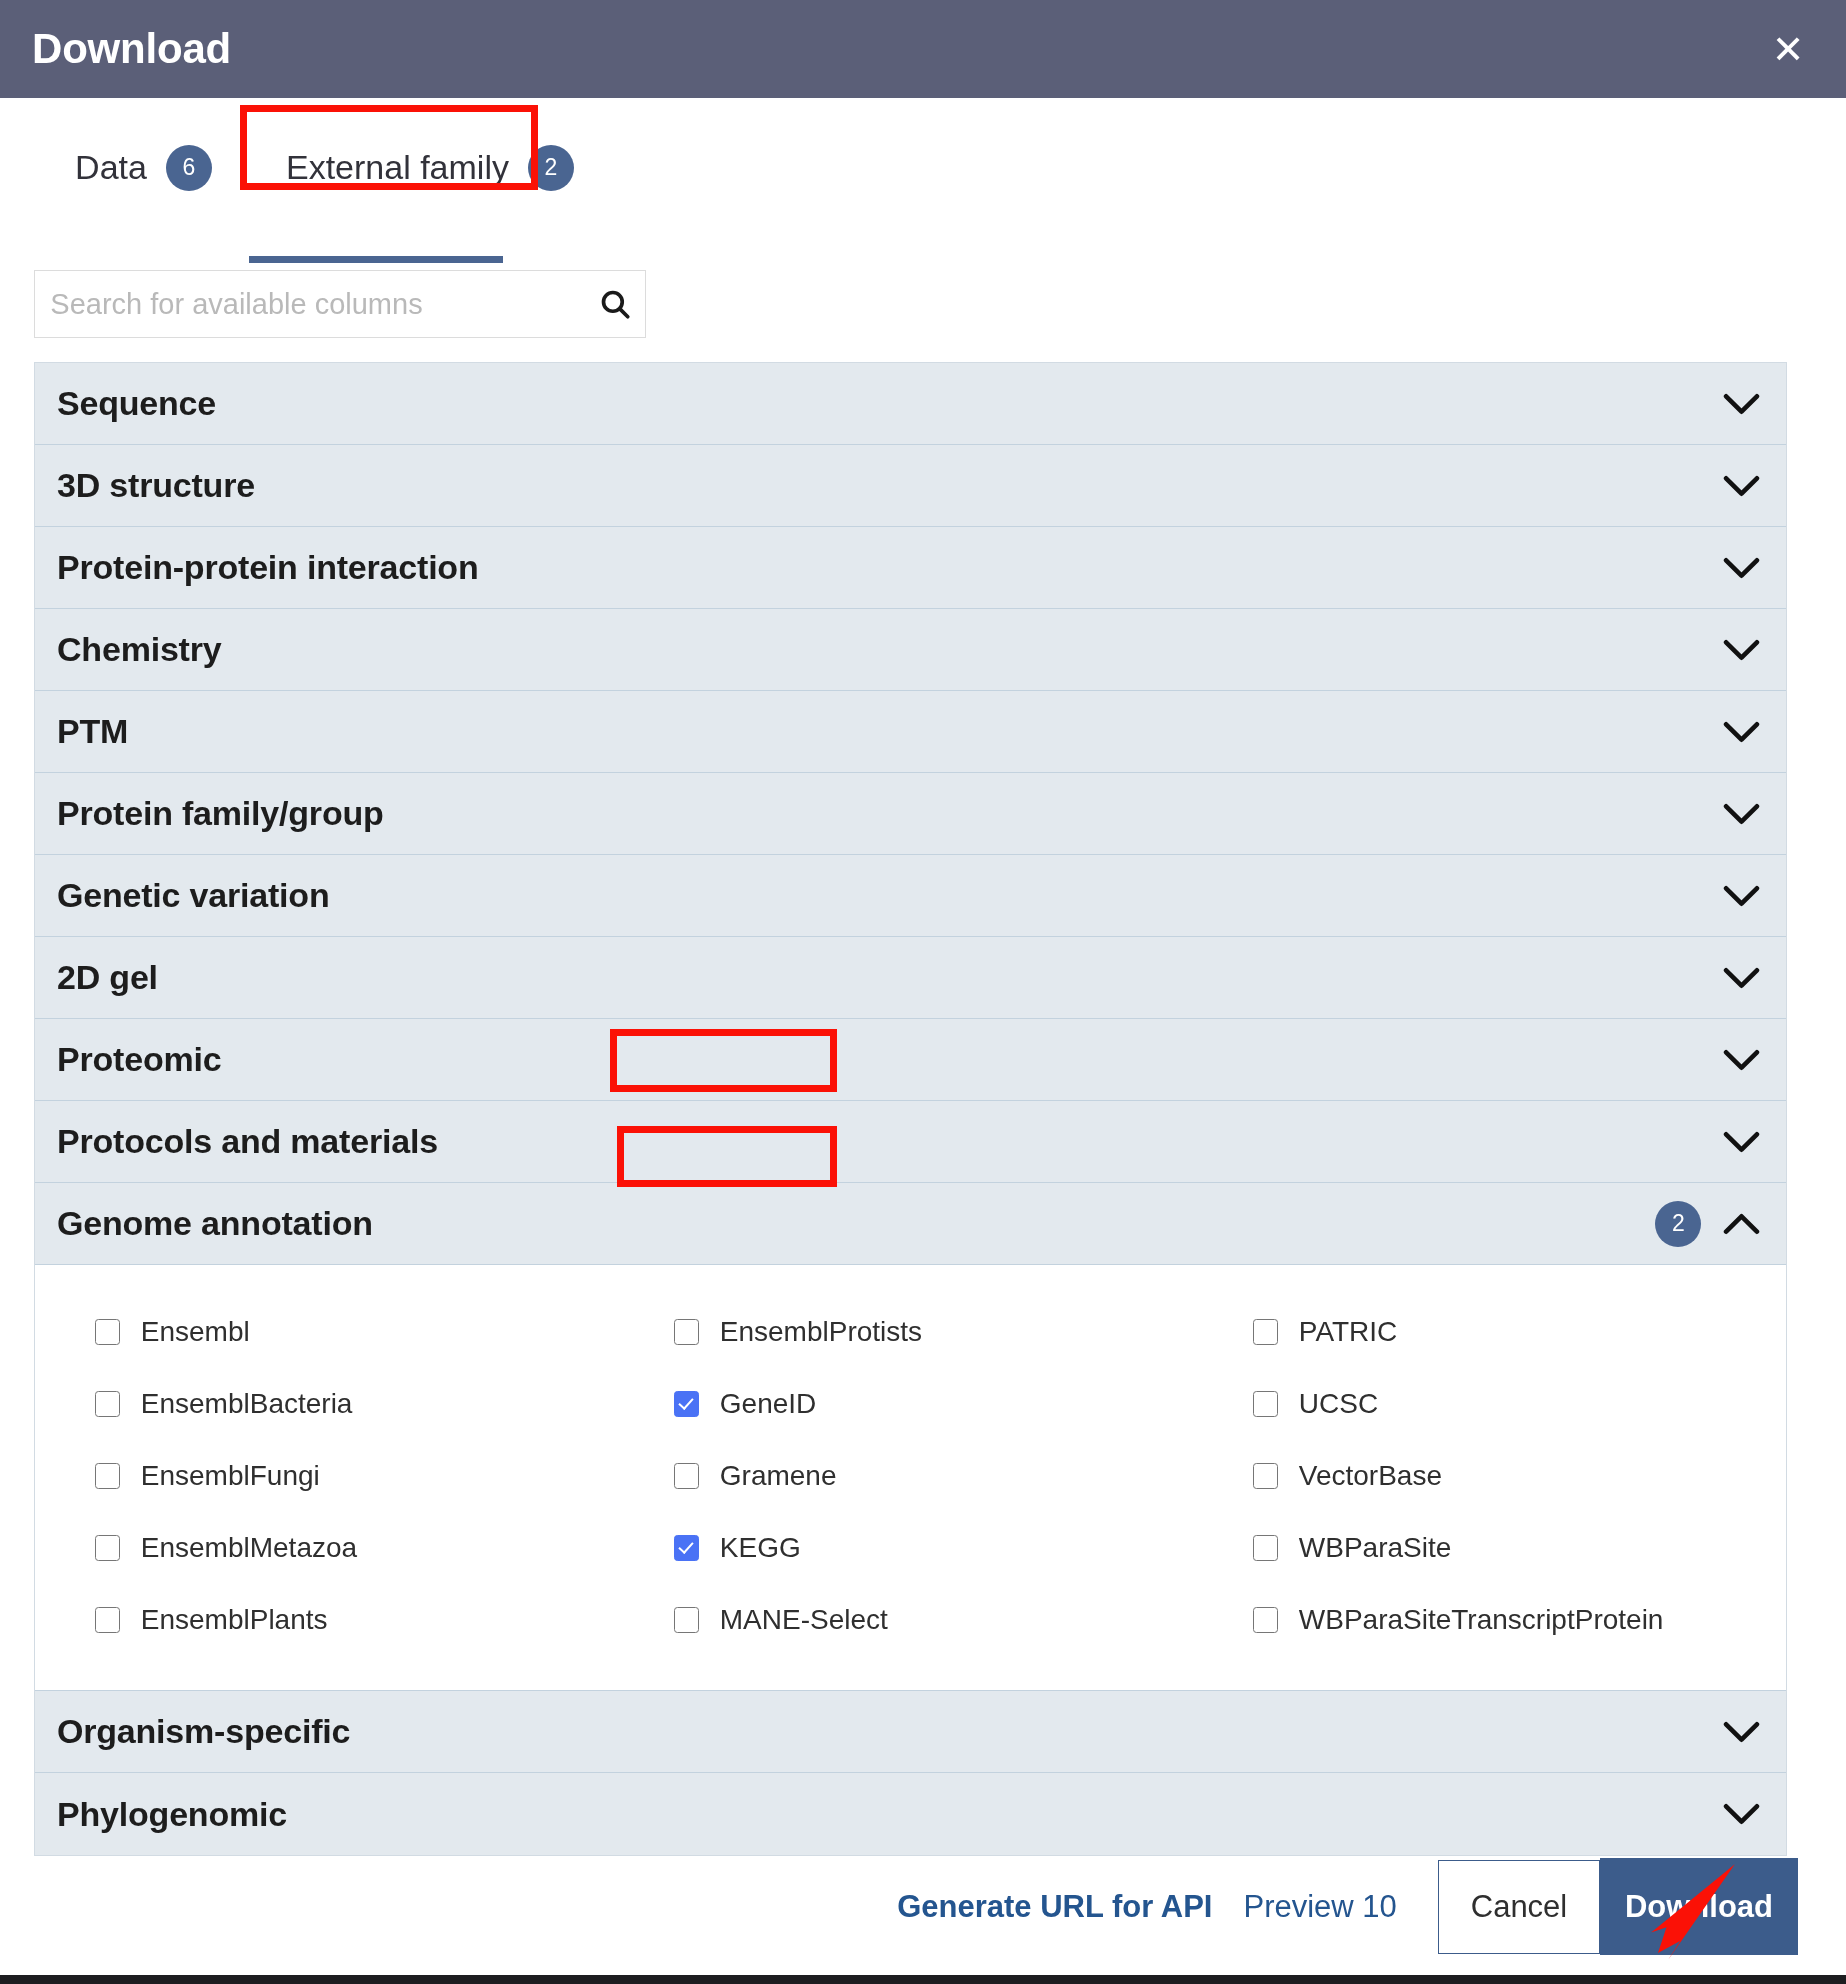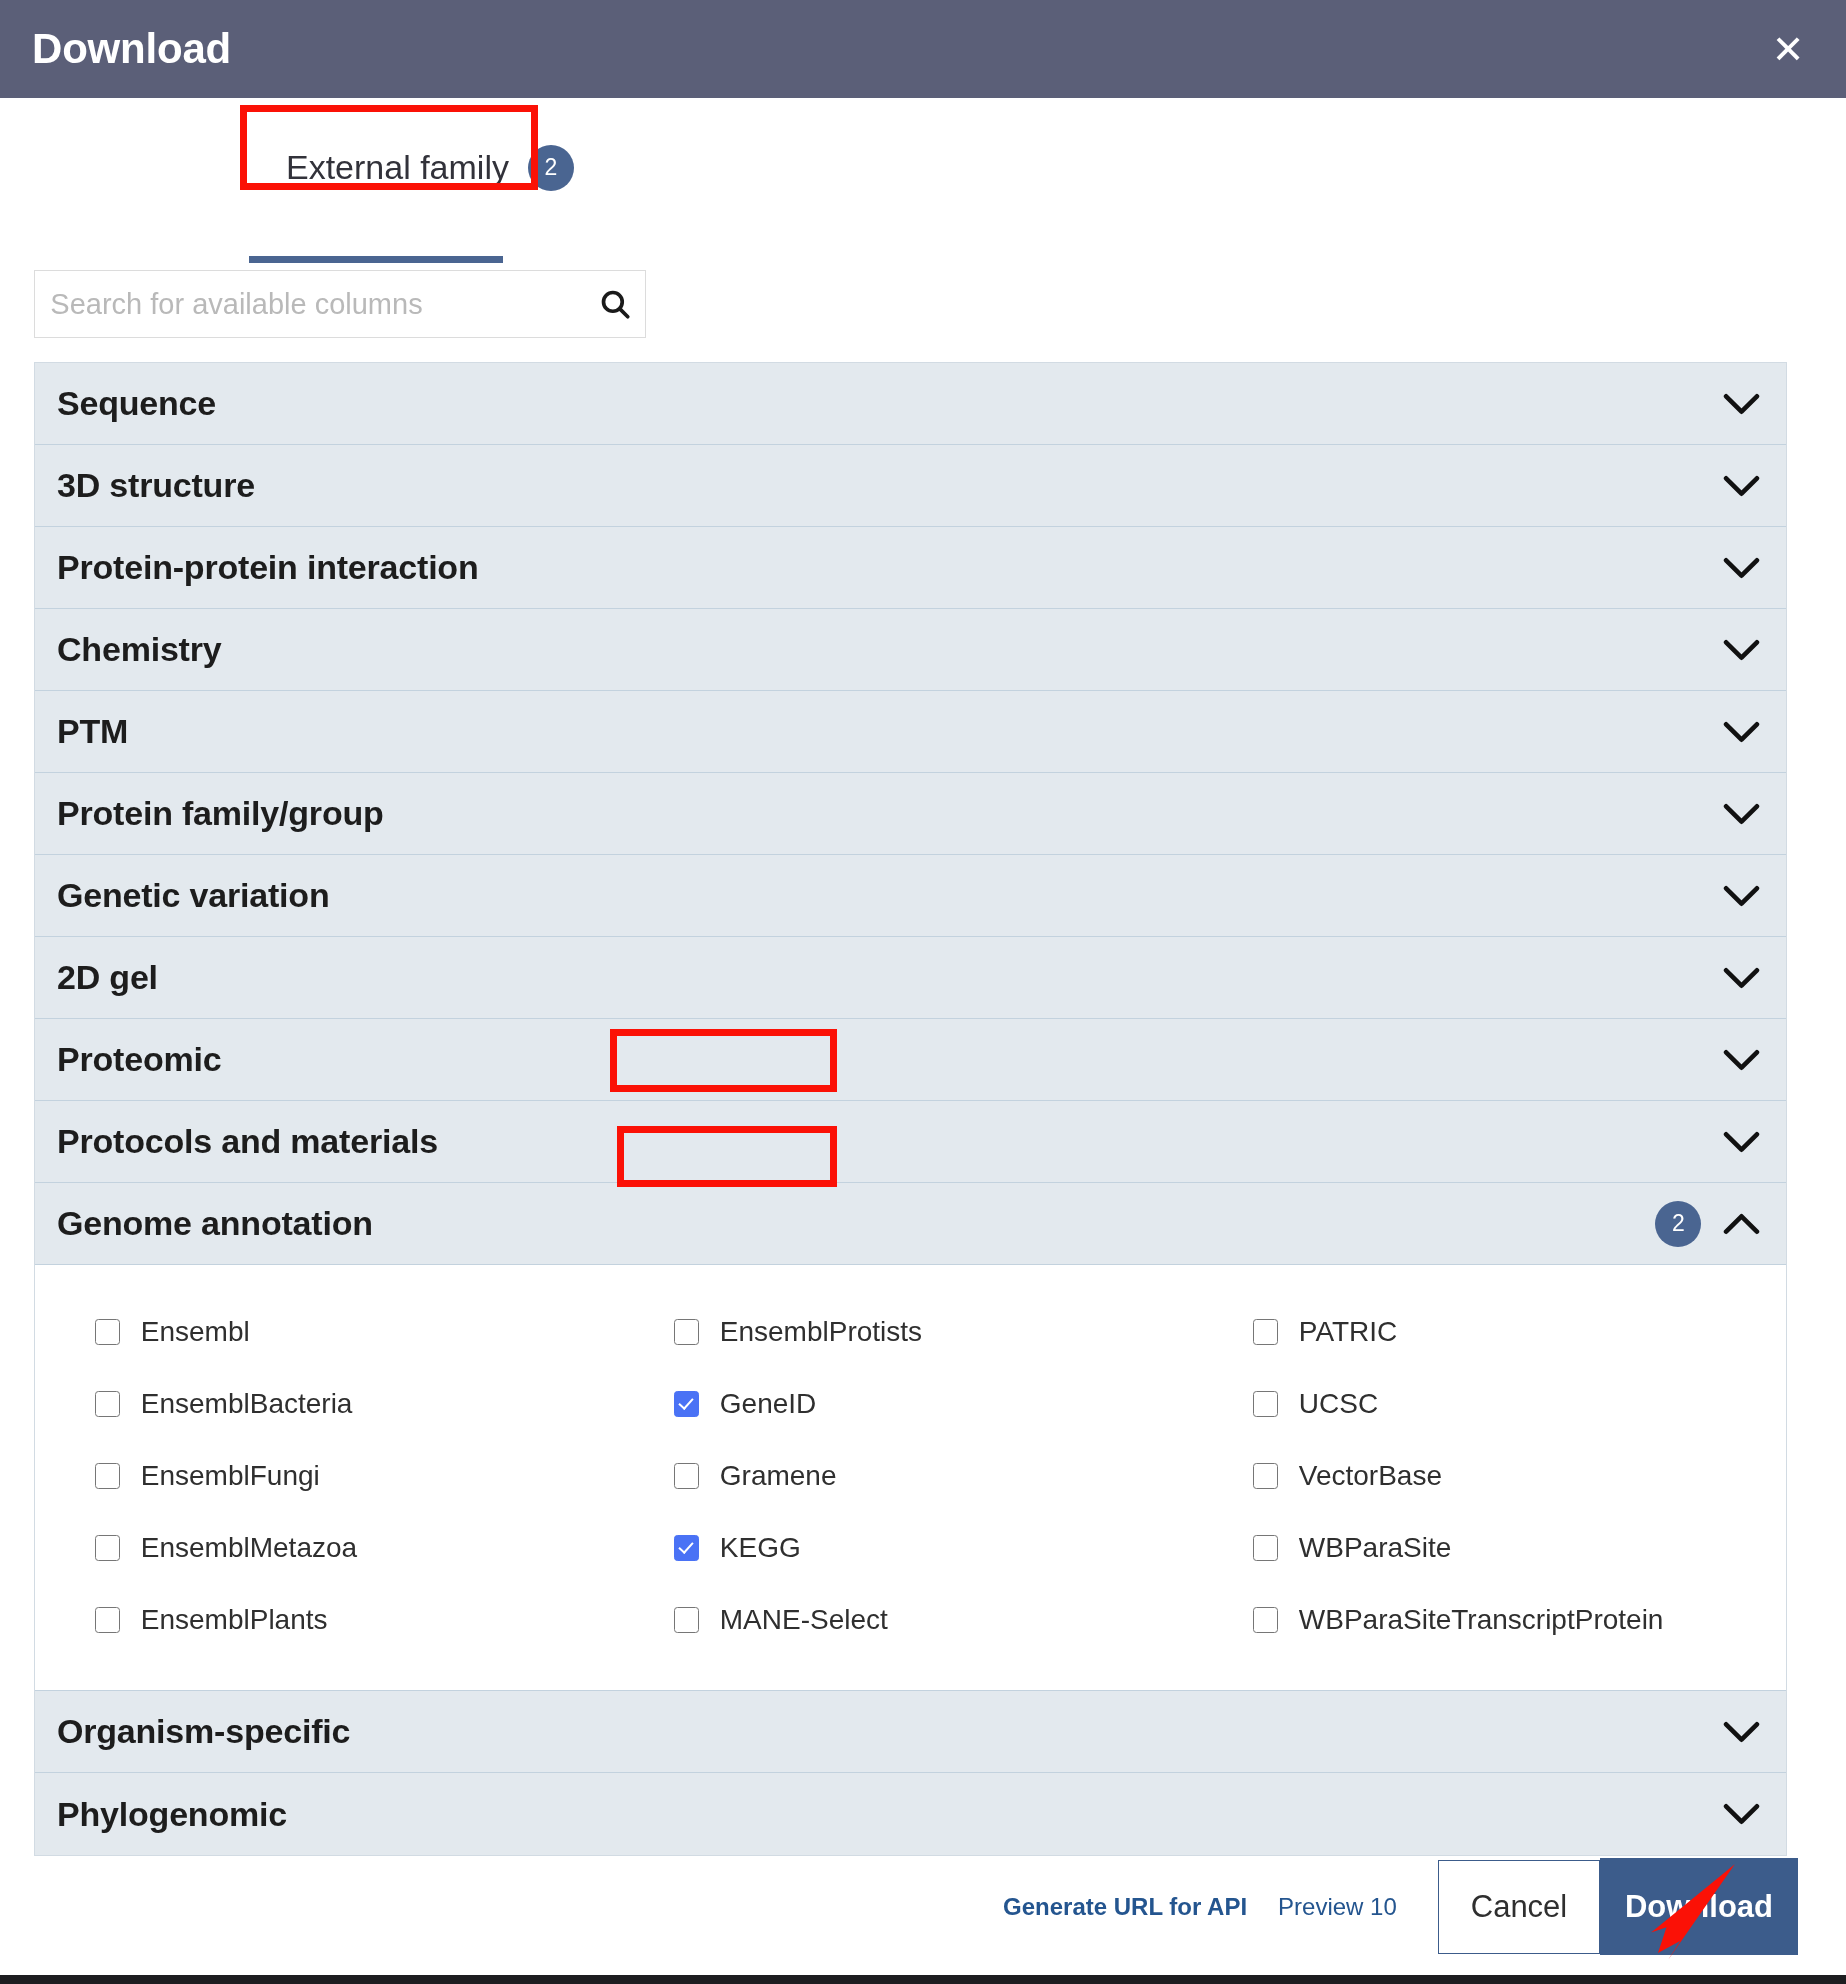--- a/index.html
+++ b/index.html
@@ -272,21 +272,21 @@
     width: 1847px;
     height: 111px;
     display: flex;
     align-items: center;
     justify-content: flex-end;
     gap: 0;
     padding-right: 49px;
     box-sizing: border-box;
   }
   .link-btn {
-    font-size: 24px;
+    font-size: 31px;
     color: #24558f;
     font-weight: bold;
     cursor: pointer;
     margin-right: 31px;
   }
   .link-btn.plain { font-weight: normal; color: #24558f; }
   .btn-cancel {
     width: 162px;
     height: 94px;
     border: 1.7px solid #3c5c8b;
@@ -352,20 +352,24 @@
 <div id="app">
 
   <div class="titlebar">
     <div class="titlebar-title">Download</div>
     <div class="titlebar-close">✕</div>
   </div>
 
   <div class="dialog-body">
 
     <div class="tabs">
+      <div class="tab tab-data">
+        <span class="tab-label">Data</span>
+        <span class="tab-badge">6</span>
+      </div>
       <div class="tab tab-ext">
         <span class="tab-label">External family</span>
         <span class="tab-badge">2</span>
       </div>
       <div class="tab-underline"></div>
       <div class="annot-box annot-tab"></div>
     </div>
 
     <div class="search-wrap">
       <input class="search-input" type="text" placeholder="Search for available columns" style="">

